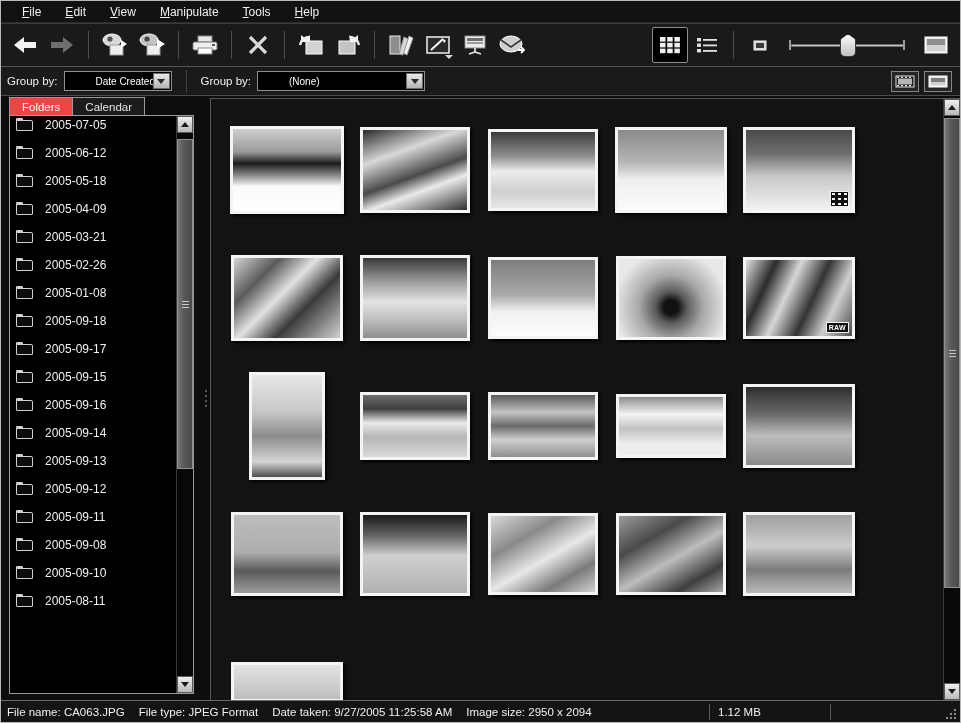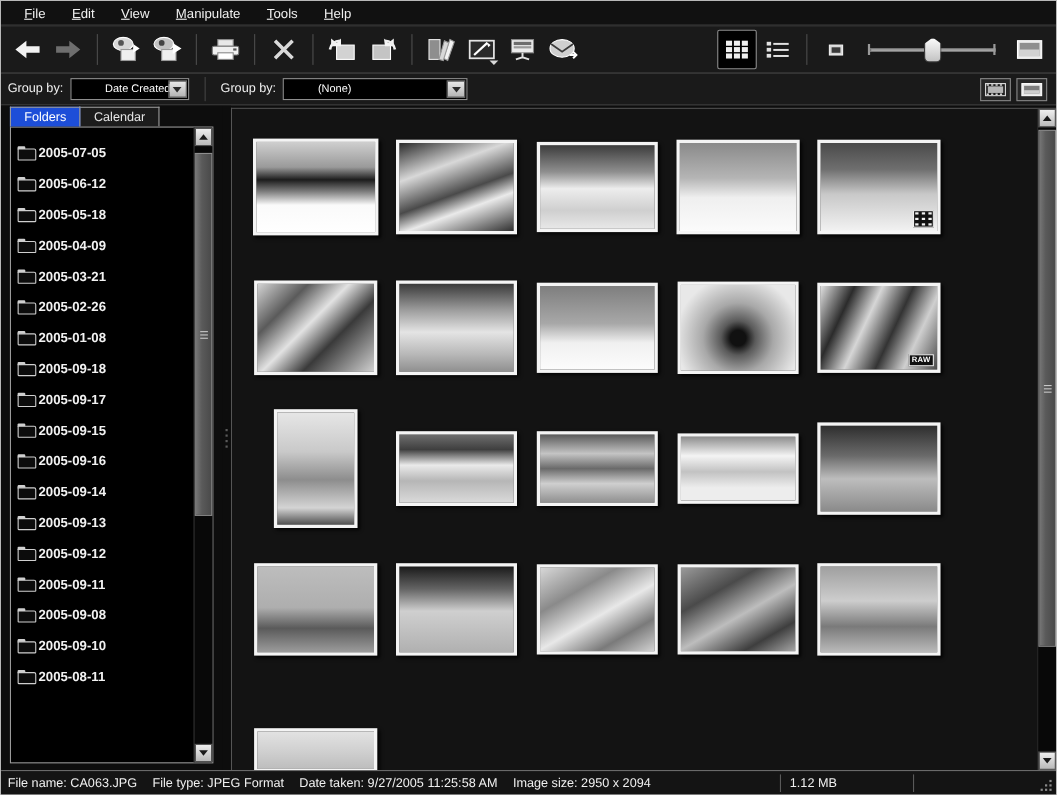--- a/index.html
+++ b/index.html
@@ -156,32 +156,32 @@
     display:flex; flex-direction:column;
     background:#0d0d0d; min-height:0;
   }
   .tabs { height:19px; flex:0 0 19px; display:flex; align-items:flex-end; padding-left:8px; }
   .tab {
     height:18px; padding: 0 12px; font-size:11.5px;
     display:flex; align-items:center;
     border:1px solid #9a9a9a; border-bottom:none;
     background:#1c1c1c; color:#e6e6e6; margin-right:-1px;
   }
-  .tab.active { background:#1d4ed8; color:#fff; z-index:2; }
+  .tab.active { background:#ef4444; color:#fff; z-index:2; }
   .folder-box {
     flex:1 1 auto; margin: 0 8px 6px 8px;
     border:1px solid #9a9a9a; background:#000;
     display:flex; min-height:0; position:relative;
   }
   .folder-list {
     flex:1 1 auto; overflow:hidden; padding-top:2px;
   }
   .folder-row {
-    height: 28px; display:flex; align-items:flex-end;
-    padding-left:6px; gap:2px; color:#f2f2f2; font-size:12px;font-weight:bold;
+    height: 28px; display:flex; align-items:flex-start;
+    padding-left:6px; gap:12px; color:#f2f2f2; font-size:12px;
   }
   .folder-row.selected { background:#c9c9c9; color:#000; }
   .fi { width:17px; height:13px; position:relative; flex:0 0 17px;}
   .fi .tab-l{ position:absolute; left:0; top:0; width:7px;height:3px;
     background:#cfcfcf; border-radius:1px 1px 0 0;}
   .fi .bod{ position:absolute; left:0; top:2px; width:17px;height:11px;
     border:1px solid #cfcfcf; background:#0c0c0c; border-radius:0 2px 1px 1px;}
   .folder-row.selected .fi .tab-l{ background:#1a1a1a; }
   .folder-row.selected .fi .bod{ border-color:#1a1a1a; background:#3c3c3c; }
 

